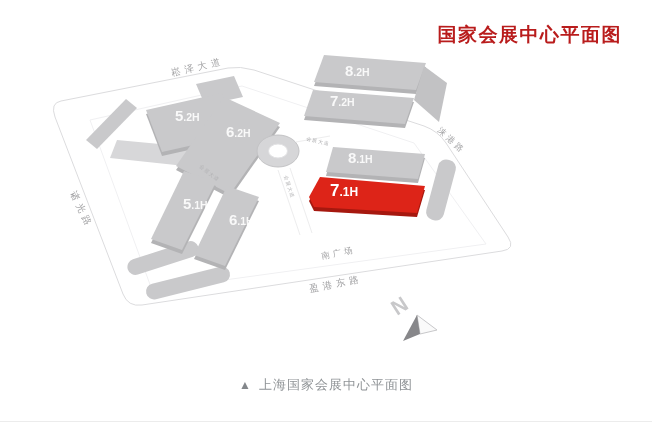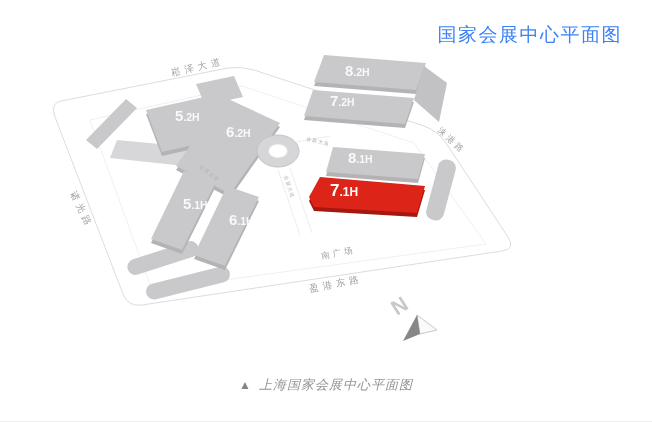--- a/index.html
+++ b/index.html
@@ -2,27 +2,27 @@
 <html><head>
 <meta charset="utf-8">
 <style>
   html,body{margin:0;padding:0;background:#ffffff;}
   .page{
     position:relative;width:652px;height:422px;background:#ffffff;overflow:hidden;
     font-family:"Liberation Sans","DejaVu Sans",sans-serif;
   }
   .title{
     position:absolute;top:22px;right:30px;margin:0;
-    font-size:19px;font-weight:400;letter-spacing:1.5px;color:#3b82f6;
+    font-size:19px;font-weight:700;letter-spacing:1.5px;color:#b91c1c;
   }
   .map{position:absolute;left:0;top:0;width:652px;height:422px;}
   .map svg{display:block;width:652px;height:422px;}
   .caption{
     position:absolute;left:0;top:376px;width:100%;text-align:center;
-    font-size:13px;color:#8f9396;letter-spacing:1px;font-style:italic;
+    font-size:13px;color:#8f9396;letter-spacing:1px;
   }
   .caption .marker{color:#83878b;margin-right:7px;font-size:12px;}
   .bottom-rule{position:absolute;left:0;bottom:0;width:100%;height:1px;background:#ececec;}
 
   
   .site-outline{fill:#ffffff;stroke:#dcdcde;stroke-width:1;}
   .inner-faint{fill:none;stroke:#f0f0f2;stroke-width:1;}
   .faint-road{stroke:#ededee;stroke-width:1;fill:none;}
   .slab{fill:#c9c9cb;}
   .slab-side{fill:#b3b3b5;}

